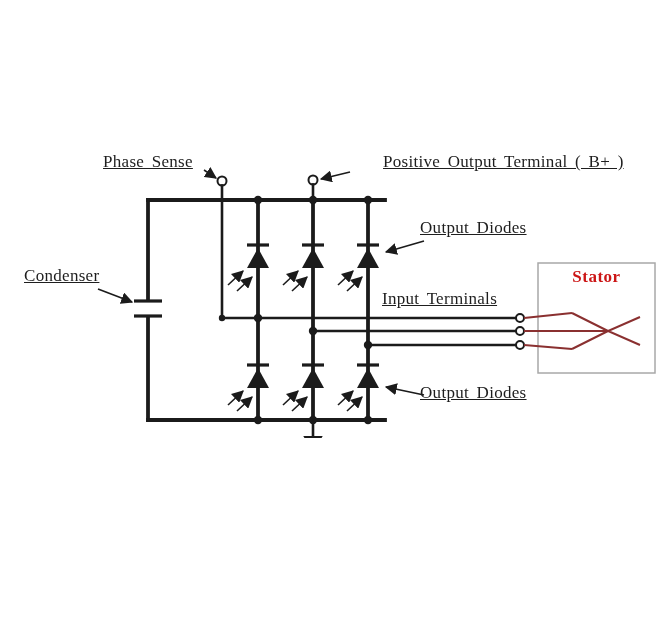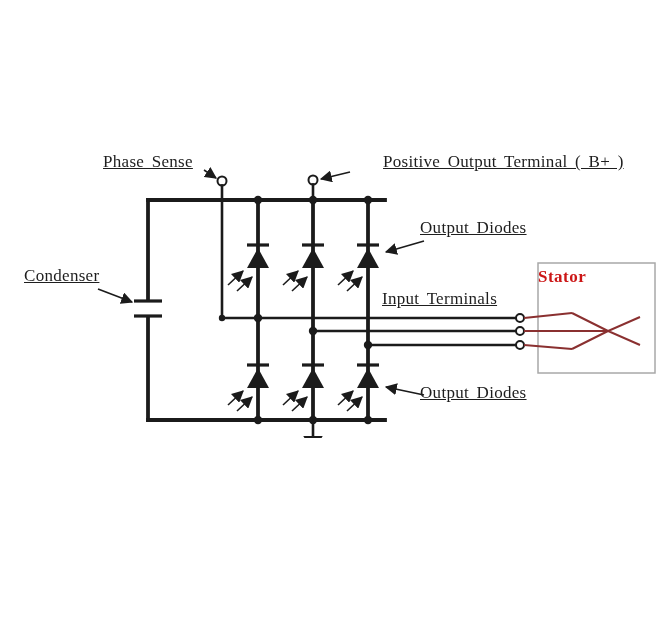--- a/index.html
+++ b/index.html
@@ -24,21 +24,21 @@
   .bar{stroke:var(--wire);stroke-width:3.2;}
   .open-shape{fill:var(--background);stroke:var(--wire);stroke-width:2;}
   .winding{stroke:var(--stator-winding);stroke-width:2;fill:none;stroke-linejoin:miter;}
   .stator-box{fill:none;stroke:var(--stator-box-border);stroke-width:1.5;}
   .arrowhead{fill:var(--wire);}
   .lbl{
     position:absolute;font-size:17px;color:var(--label-text);
     text-decoration:underline;white-space:nowrap;letter-spacing:.3px;word-spacing:3px;
   }
   .stator-lbl{
-    position:absolute;left:538px;top:267px;width:117px;text-align:left;
+    position:absolute;left:538px;top:267px;width:117px;text-align:center;
     font-size:17px;font-weight:bold;color:var(--stator-label);letter-spacing:.5px;
   }
 </style>
 </head>
 <body>
 
 <div id="canvas">
 
   <svg width="669" height="623" viewBox="0 0 669 623">
     <defs>

